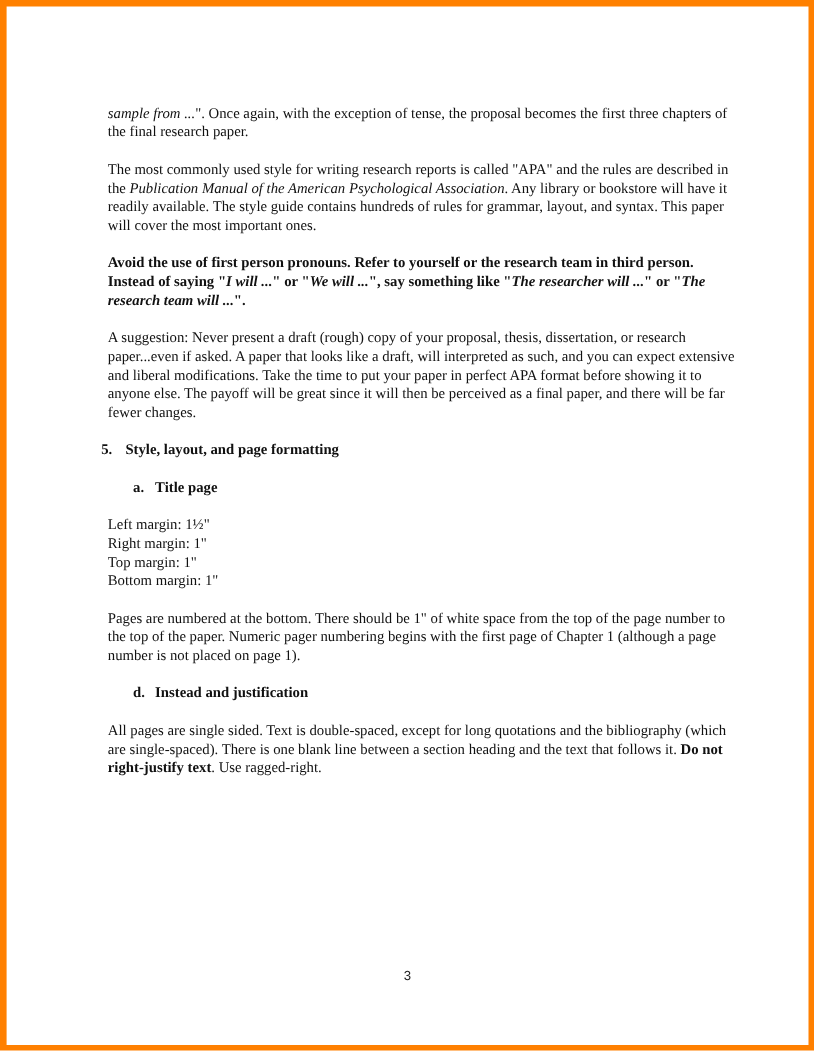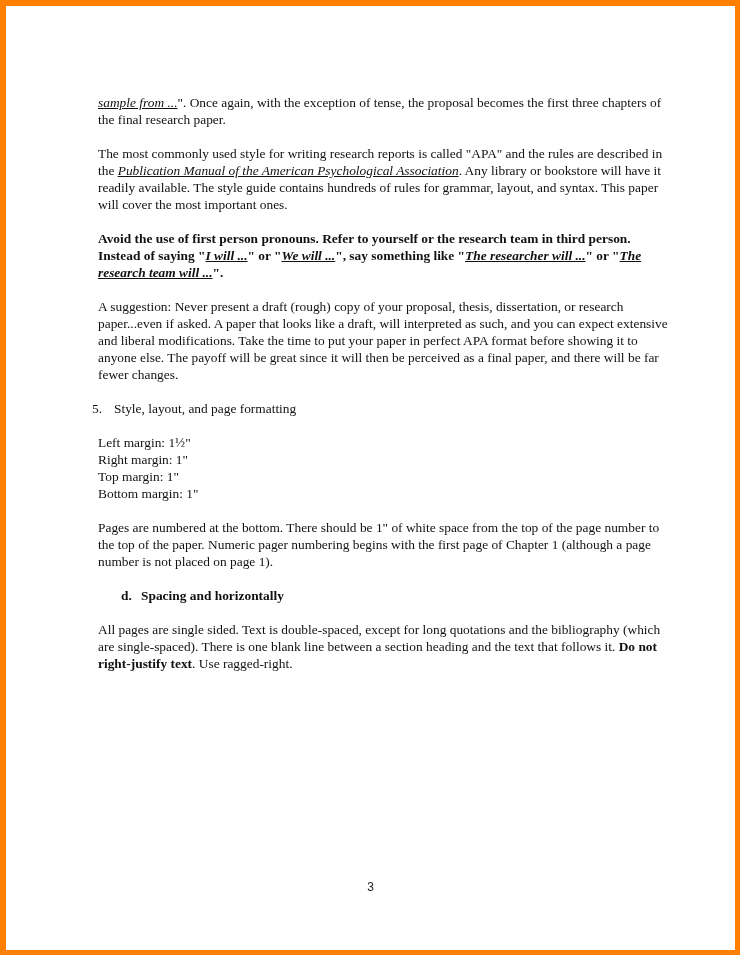--- a/index.html
+++ b/index.html
@@ -8,54 +8,55 @@
     border: 6px solid #ff8000;
     border-right-width: 5px; border-bottom-width: 5px;
     background: #ffffff;
     position: relative; overflow: hidden;
     font-family: "Liberation Serif", "DejaVu Serif", serif;
     color: #111;
   }
   .page { position: absolute; left: 86px; top: 88px; width: 580px; font-size: 13.4px; line-height: 17px; }
   .indent { padding-left: 6px; }
   p { margin: 0 0 17px 0; }
-  .h1 { font-weight: normal; margin: 0 0 17px 0; }
+  .h1 { font-weight: bold; margin: 0 0 17px 0; }
   .h2 { font-weight: bold; margin: 0 0 17px 29px; }
   .h2 .lbl { display: inline-block; width: 20px; }
   .h1 .lbl { display: inline-block; width: 22px; }
   .pagenum { position: absolute; left: 0; right: 0; top: 874px; text-align: center; font-family: "Liberation Sans", "DejaVu Sans", sans-serif; font-size: 12px; color: #222; }
-  i, em { font-style: italic; text-decoration: underline; }
+  i, em { font-style: italic; }
   b { font-weight: bold; }
   .lines div { line-height: 17px; }
 </style>
 </head>
 <body>
 
 <div class="page">
   <div class="indent">
     <p><i>sample from ...</i><span>". Once again, with the exception of tense, the proposal becomes the first three chapters of the final research paper.</span></p>
     <p><span>The most commonly used style for writing research reports is called "APA" and the rules are described in the </span><i>Publication Manual of the American Psychological Association</i><span>. Any library or bookstore will have it readily available. The style guide contains hundreds of rules for grammar, layout, and syntax. This paper will cover the most important ones.</span></p>
     <p style="font-weight:bold"><span>Avoid the use of first person pronouns. Refer to yourself or the research team in third person. Instead of saying "</span><i>I will ...</i><span>" or "</span><i>We will ...</i><span>", say something like "</span><i>The researcher will ...</i><span>" or "</span><i>The research team will ...</i><span>".</span></p>
     <p>A suggestion: Never present a draft (rough) copy of your proposal, thesis, dissertation, or research paper...even if asked. A paper that looks like a draft, will interpreted as such, and you can expect extensive and liberal modifications. Take the time to put your paper in perfect APA format before showing it to anyone else. The payoff will be great since it will then be perceived as a final paper, and there will be far fewer changes.</p>
   </div>
 
   <div class="h1"><span class="lbl">5.</span><span>Style, layout, and page formatting</span></div>
 
+  <div class="h2"><span class="lbl">a.</span><span>Title page</span></div>
 
   <div class="indent lines" style="margin-bottom:17px">
     <div>Left margin: 1½"</div>
     <div>Right margin: 1"</div>
     <div>Top margin: 1"</div>
     <div>Bottom margin: 1"</div>
   </div>
 
   <div class="indent">
     <p>Pages are numbered at the bottom. There should be 1" of white space from the top of the page number to the top of the paper. Numeric pager numbering begins with the first page of Chapter 1 (although a page number is not placed on page 1).</p>
   </div>
 
-  <div class="h2"><span class="lbl">d.</span><span>Spacing and horizontally</span></div>
+  <div class="h2"><span class="lbl">d.</span><span>Instead and justification</span></div>
   <div class="indent">
     <p><span>All pages are single sided. Text is double-spaced, except for long quotations and the bibliography (which are single-spaced). There is one blank line between a section heading and the text that follows it. </span><b>Do not right-justify text</b><span>. Use ragged-right.</span></p>
   </div>
 
 </div>
 
 <div class="pagenum">3</div>
 
 </body></html>

